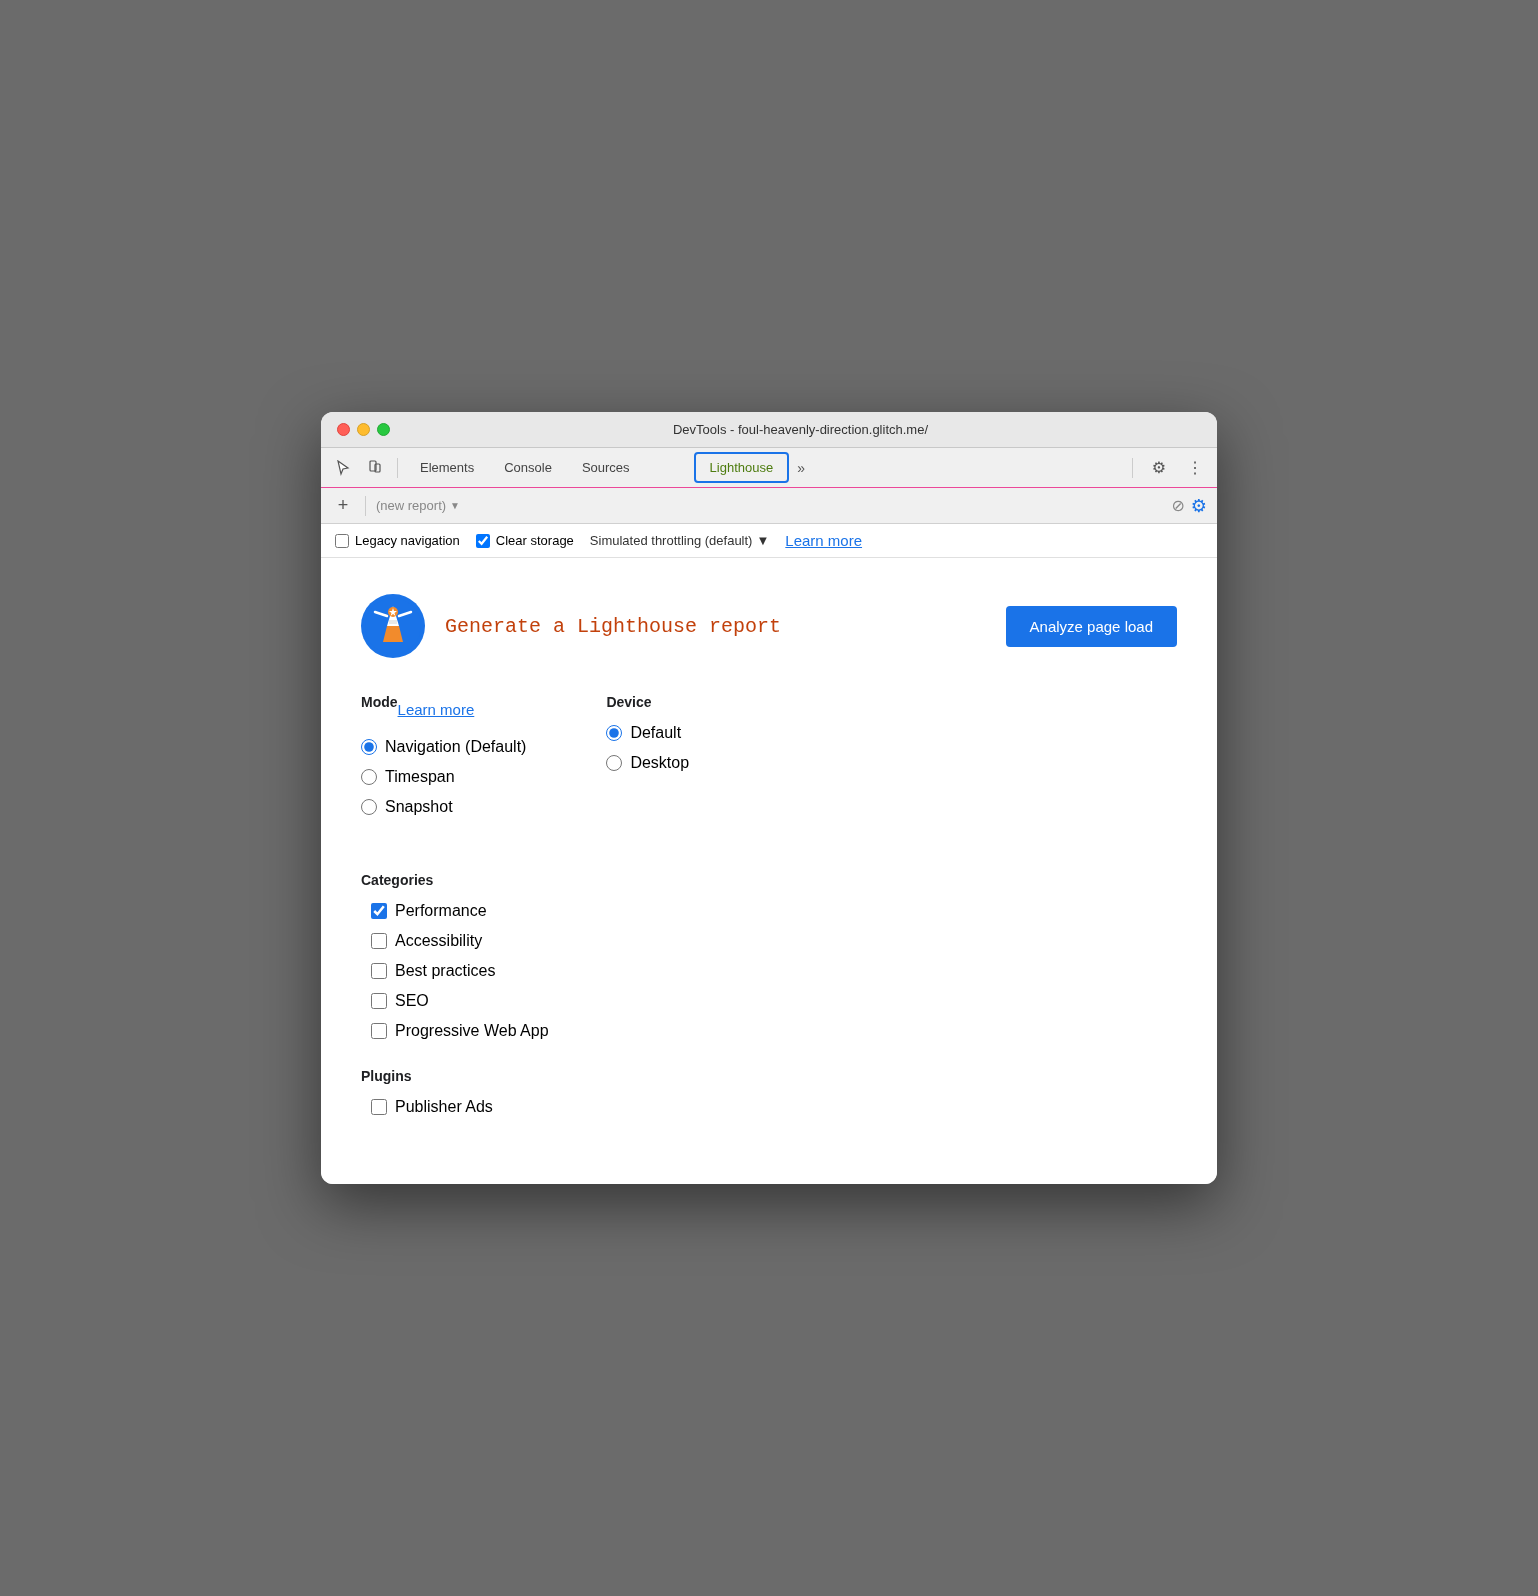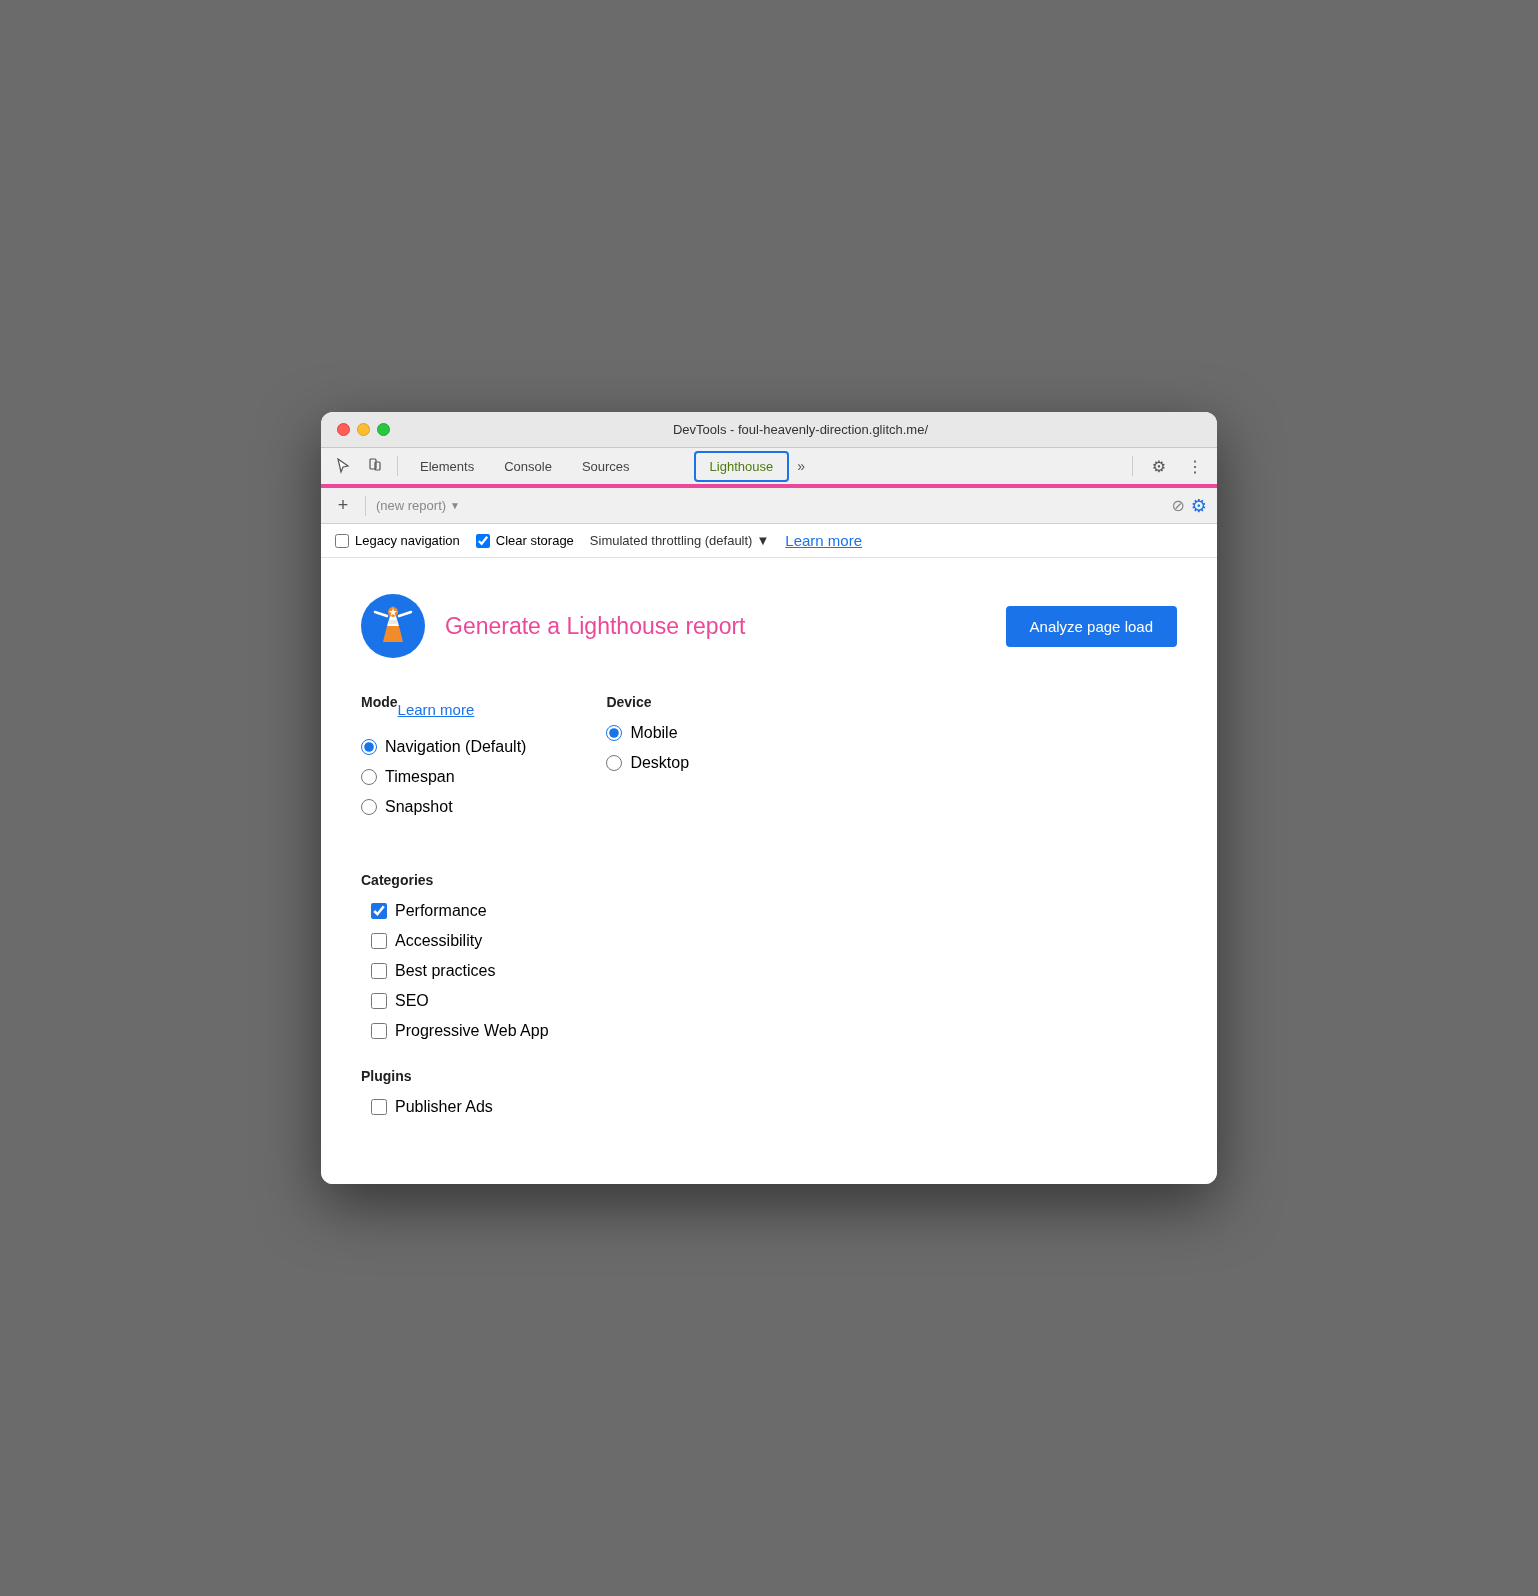--- a/index.html
+++ b/index.html
@@ -50,21 +50,21 @@
       flex: 1;
       text-align: center;
       font-size: 13px;
       color: #333;
       font-weight: 500;
     }
 
     
     .devtools-bar {
       background: #f0f0f0;
-      border-bottom: 4px solid #ec4899;
+      border-bottom: 1px solid #ec4899;
       display: flex;
       align-items: center;
       padding: 0 8px;
       height: 40px;
       gap: 4px;
     }
 
     .devtools-icon-btn {
       width: 28px;
       height: 28px;
@@ -267,23 +267,24 @@
       justify-content: center;
       overflow: hidden;
     }
 
     .lighthouse-logo svg {
       width: 56px;
       height: 56px;
     }
 
     .header-title {
-      font-size: 23px;
+      font-size: 20px;
       font-weight: 400;
-      color: #ec4899;
+      color: #c2410c;
+      font-family: Liberation Mono, monospace;
     }
 
     .analyze-btn {
       background: #1a73e8;
       color: #fff;
       border: none;
       border-radius: 4px;
       padding: 12px 24px;
       font-size: 15px;
       font-weight: 500;
@@ -476,21 +477,21 @@
             <span>Snapshot</span>
           </label>
         </div>
       </div>
 
       <div class="section">
         <div class="section-title">Device</div>
         <div class="radio-group">
           <label class="radio-item">
             <input type="radio" name="device" checked="" style="">
-            <span>Mobile</span>
+            <span>Default</span>
           </label>
           <label class="radio-item">
             <input type="radio" name="device" style="">
             <span>Desktop</span>
           </label>
         </div>
       </div>
 
     </div>
 

